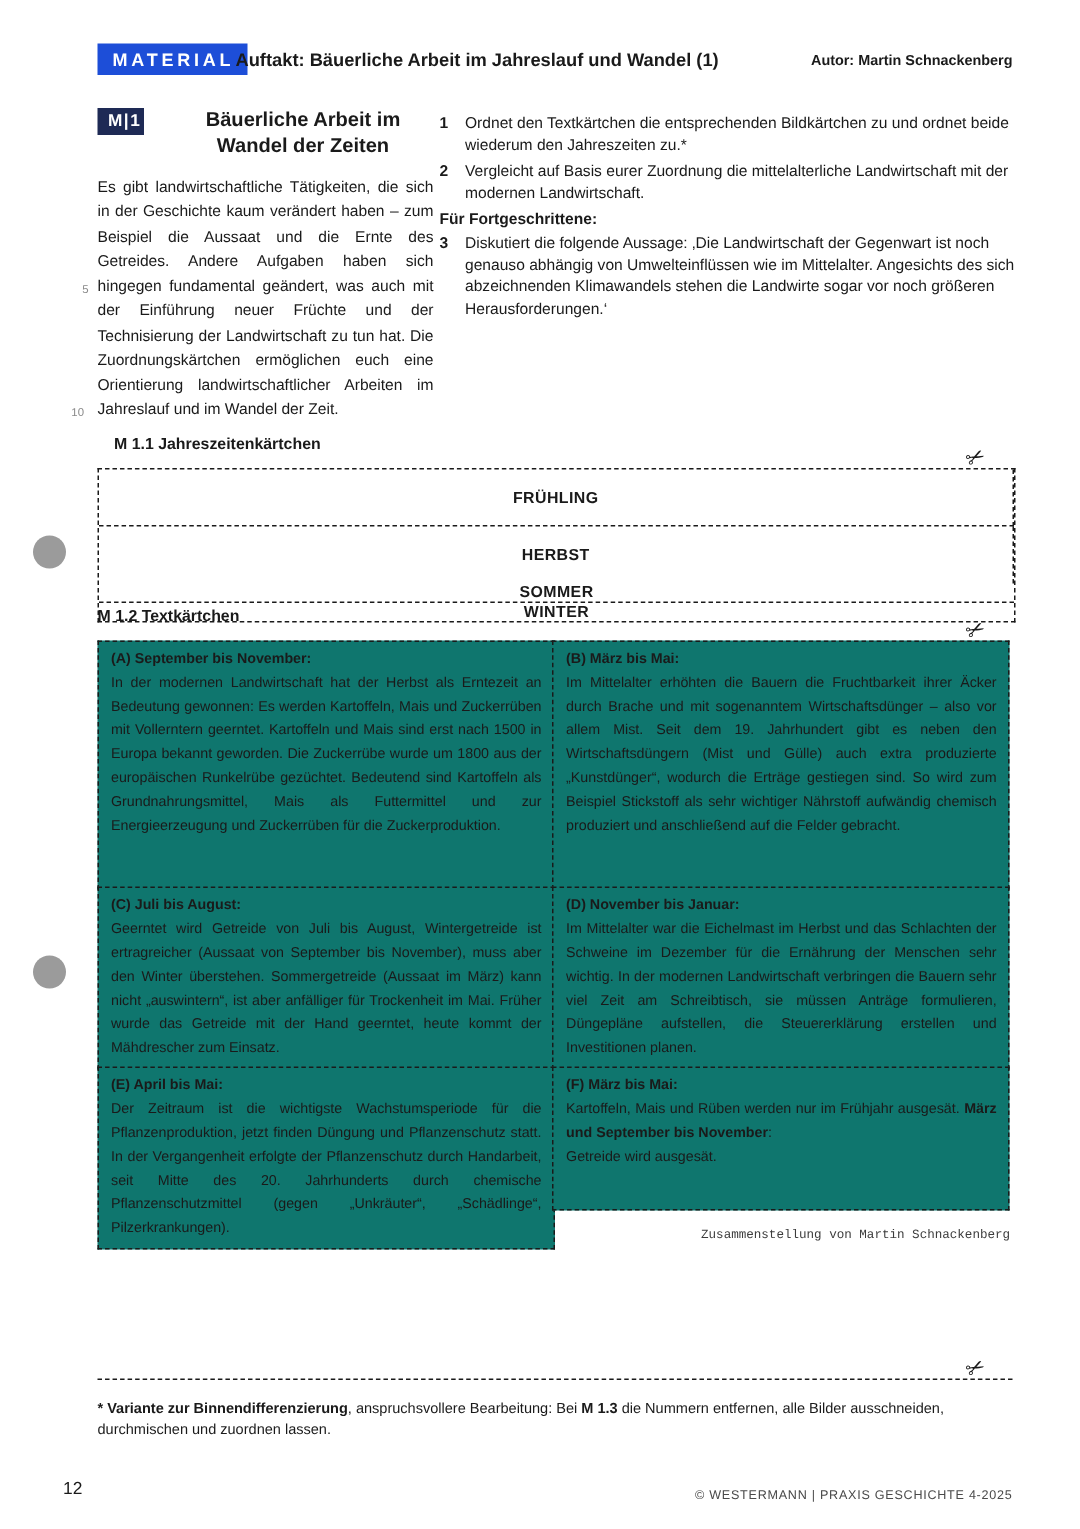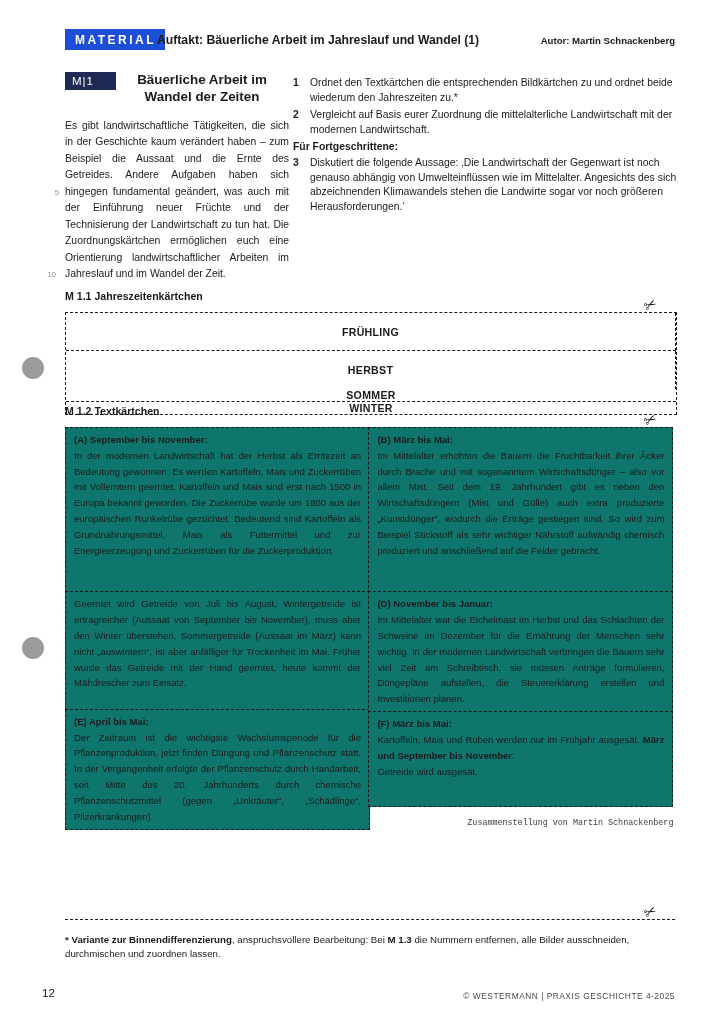--- a/index.html
+++ b/index.html
@@ -11,21 +11,21 @@
   
   .hdr-badge{
     position:absolute;left:65px;top:29px;background:#1d4ed8;color:#fff;
     font-size:12px;font-weight:bold;letter-spacing:2.5px;padding:4px 9px 3px 10px;
   }
   .hdr-title{position:absolute;left:157px;top:33px;font-size:12.2px;font-weight:bold;}
   .hdr-author{position:absolute;right:45px;top:35px;font-size:9.6px;font-weight:bold;}
   
   .m1-badge{
     position:absolute;left:65px;top:72px;background:#1e2a55;color:#fff;
-    font-size:11.5px;font-weight:normal;padding:3px 22px 3px 7px;letter-spacing:1px;
+    font-size:11.5px;font-weight:bold;padding:3px 2px 3px 7px;letter-spacing:1px;
   }
   .m1-title{position:absolute;left:112px;top:72px;width:180px;font-size:13.4px;font-weight:bold;line-height:16.5px;text-align:center;}
   .intro{position:absolute;left:65px;top:118px;width:224px;font-size:10.4px;line-height:16.45px;text-align:justify;hyphens:auto;}
   .lineno{position:absolute;width:12px;text-align:right;font-size:7.6px;color:#8a8a8a;}
   .ln5{left:47px;top:188px;}
   .ln10{left:44px;top:270px;}
   
   .tasks{position:absolute;left:293px;top:76px;width:384px;}
   .tasks-h{color:#1d5aa2;font-size:12.6px;font-weight:bold;letter-spacing:1.6px;margin-bottom:9px;}
   .task{display:flex;font-size:10.4px;line-height:14.6px;margin-bottom:3px;}
@@ -94,39 +94,40 @@
       <span class="num">2</span>
       <span>Vergleicht auf Basis eurer Zuordnung die mittelalterliche Landwirtschaft mit der modernen Landwirtschaft.</span>
     </div>
     <div class="adv-label">Für Fortgeschrittene:</div>
     <div class="task">
       <span class="num">3</span>
       <span>Diskutiert die folgende Aussage: ‚Die Landwirtschaft der Gegenwart ist noch genauso abhängig von Umwelteinflüssen wie im Mittelalter. Angesichts des sich abzeichnenden Klimawandels stehen die Landwirte sogar vor noch größeren Herausforderungen.‘</span>
     </div>
   </div>
 
-  <div class="sec-label" style="left:65px;top:290px;">M 1.1 Jahreszeitenkärtchen</div>
+  <div class="sec-label" style="left:76px;top:290px;">M 1.1 Jahreszeitenkärtchen</div>
   <div class="scissors" style="left:644px;top:296px;">✂</div>
   <div class="m11-grid">
     <div class="m11-cell c0">FRÜHLING</div>
     <div class="m11-cell c2">HERBST</div>
     <div class="m11-cell c1">SOMMER</div>
     <div class="m11-cell c3">WINTER</div>
   </div>
 
   <div class="sec-label" style="left:65px;top:405px;">M 1.2 Textkärtchen</div>
   <div class="scissors" style="left:644px;top:411px;">✂</div>
 
   <div class="cards">
     <div class="col">
       <div class="card ha">
         <span class="head">(A) September bis November:</span>
         <span>In der modernen Landwirtschaft hat der Herbst als Erntezeit an Bedeutung gewonnen: Es werden Kartoffeln, Mais und Zuckerrüben mit Vollerntern geerntet. Kartoffeln und Mais sind erst nach 1500 in Europa bekannt geworden. Die Zuckerrübe wurde um 1800 aus der europäischen Runkelrübe gezüchtet. Bedeutend sind Kartoffeln als Grundnahrungsmittel, Mais als Futtermittel und zur Energieerzeugung und Zuckerrüben für die Zuckerproduktion.</span>
       </div>
       <div class="card hc">
+        <span class="head">(C) Juli bis August:</span>
         <span>Geerntet wird Getreide von Juli bis August, Wintergetreide ist ertragreicher (Aussaat von September bis November), muss aber den Winter überstehen. Sommergetreide (Aussaat im März) kann nicht „auswintern“, ist aber anfälliger für Trockenheit im Mai. Früher wurde das Getreide mit der Hand geerntet, heute kommt der Mähdrescher zum Einsatz.</span>
       </div>
       <div class="card he">
         <span class="head">(E) April bis Mai:</span>
         <span>Der Zeitraum ist die wichtigste Wachstumsperiode für die Pflanzenproduktion, jetzt finden Düngung und Pflanzenschutz statt. In der Vergangenheit erfolgte der Pflanzenschutz durch Handarbeit, seit Mitte des 20. Jahrhunderts durch chemische Pflanzenschutzmittel (gegen „Unkräuter“, „Schädlinge“, Pilzerkrankungen).</span>
       </div>
     </div>
     <div class="col right">
       <div class="card hb">
         <span class="head">(B) März bis Mai:</span>

